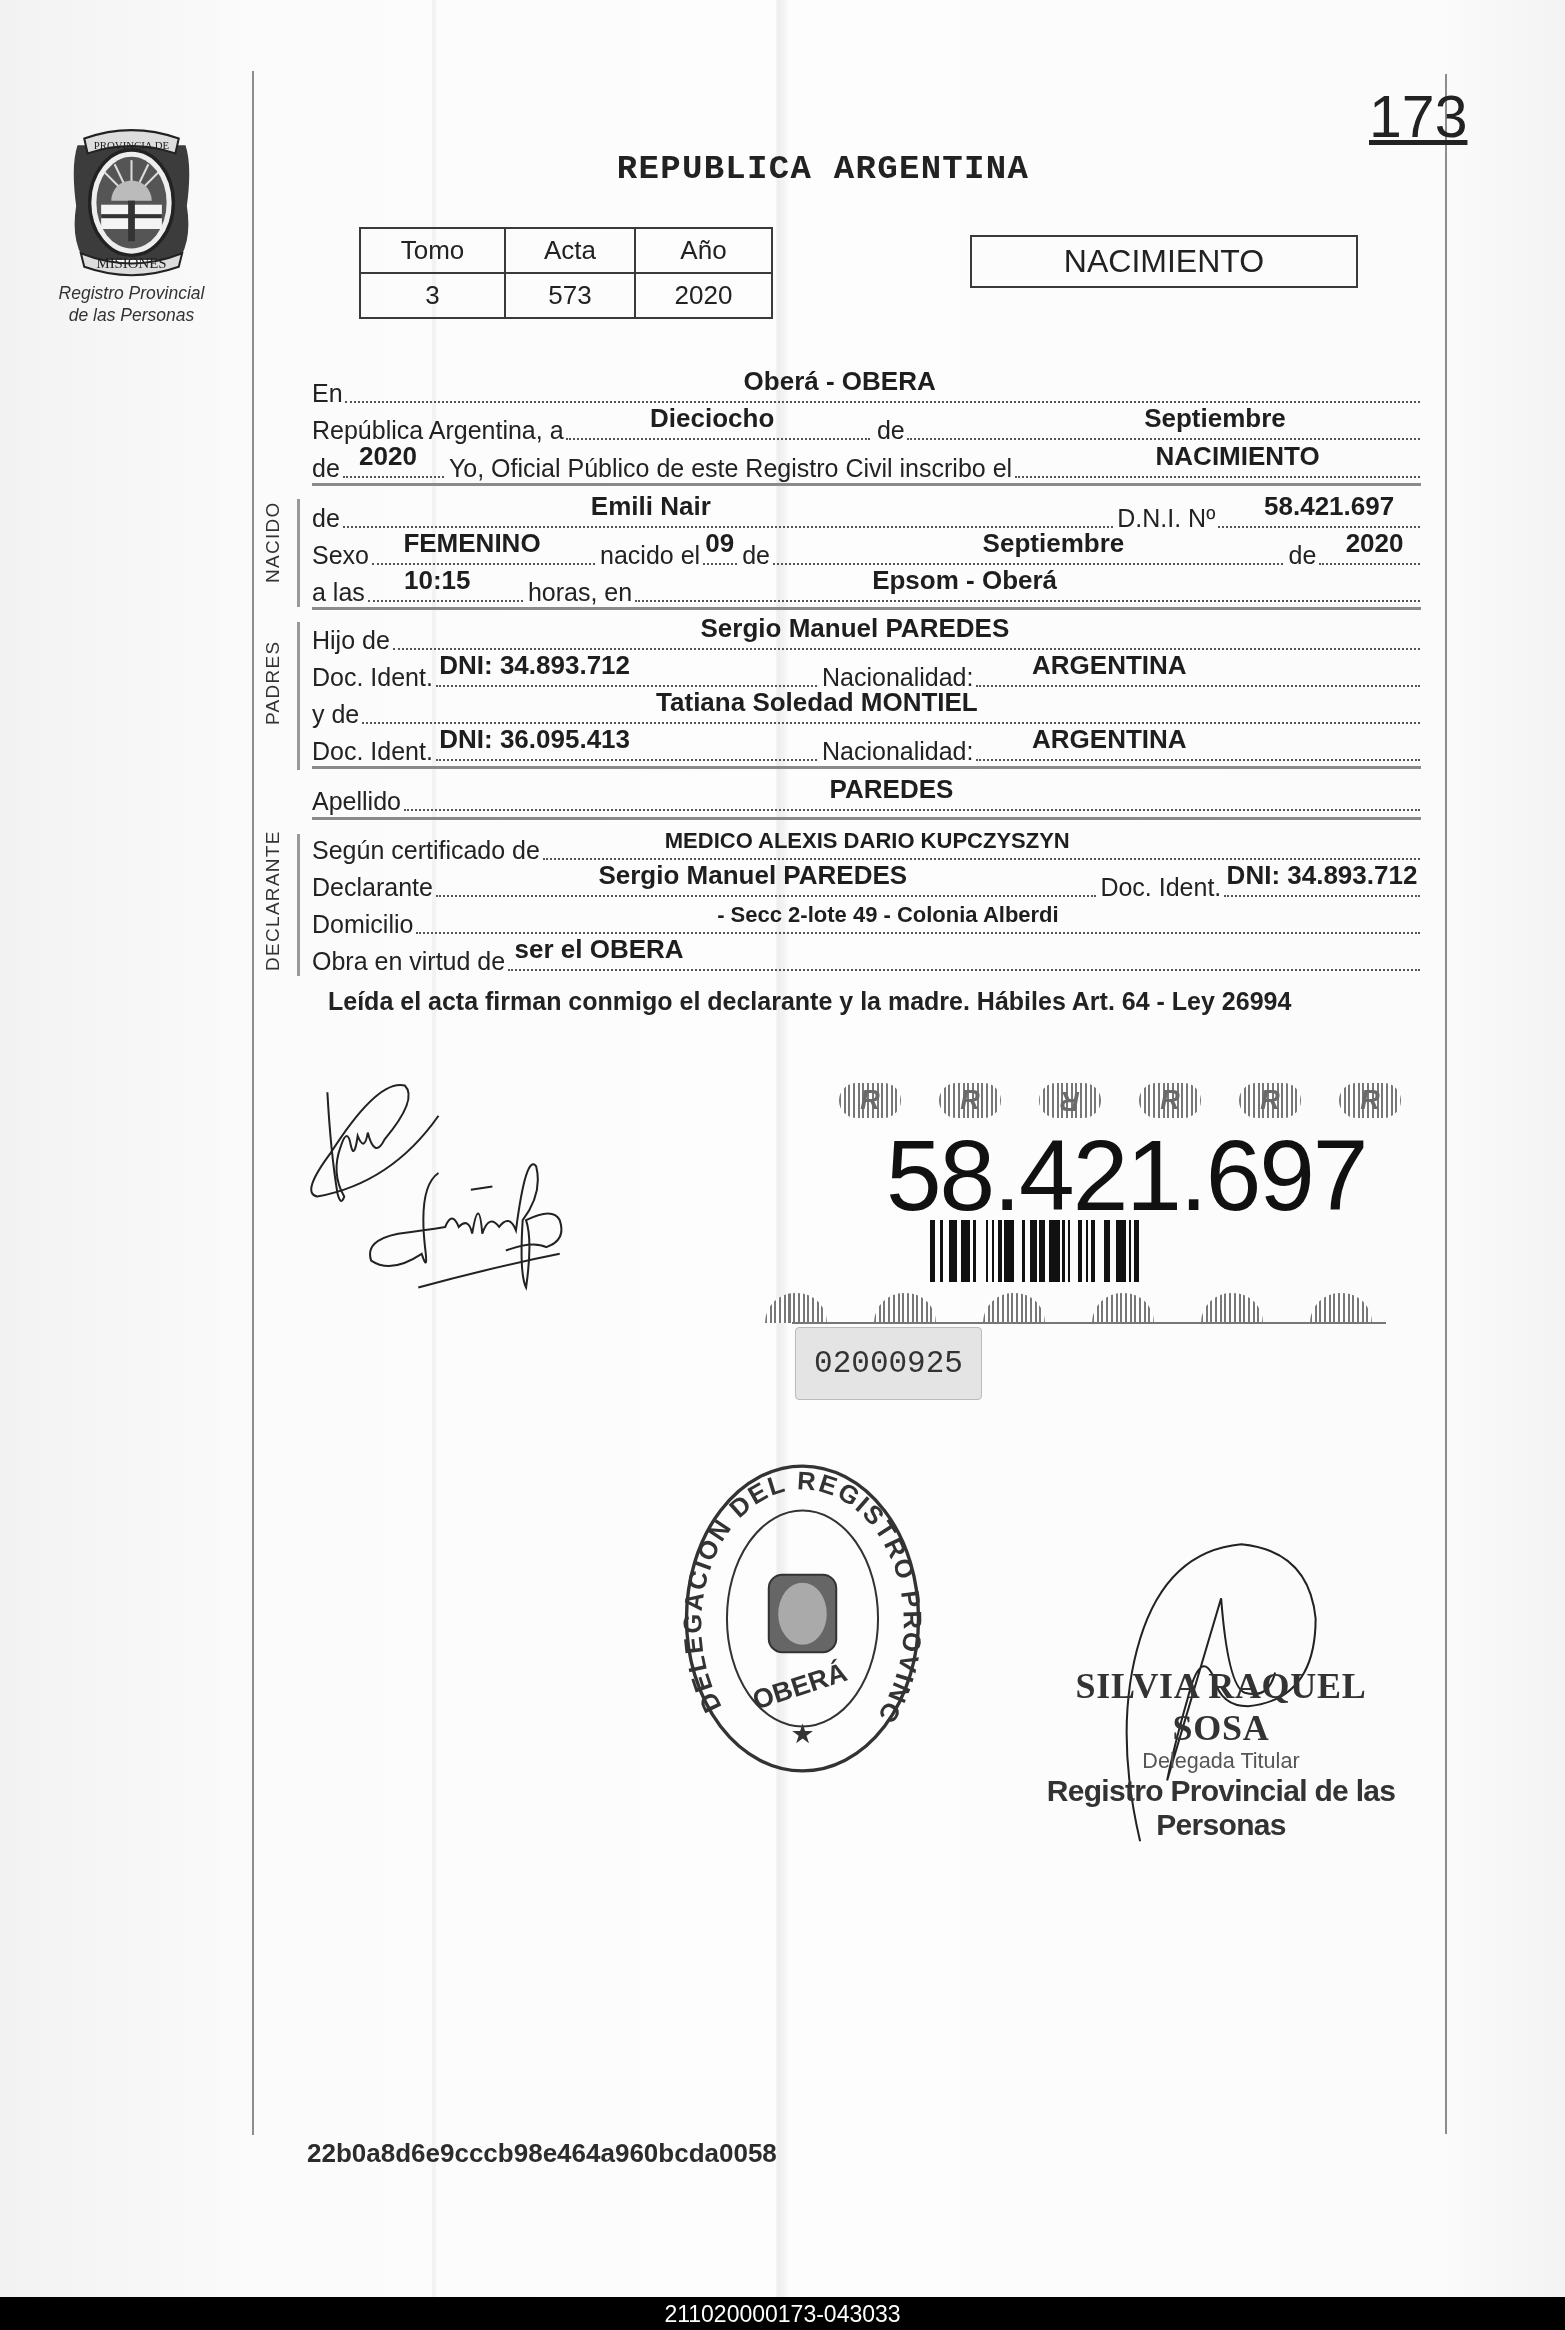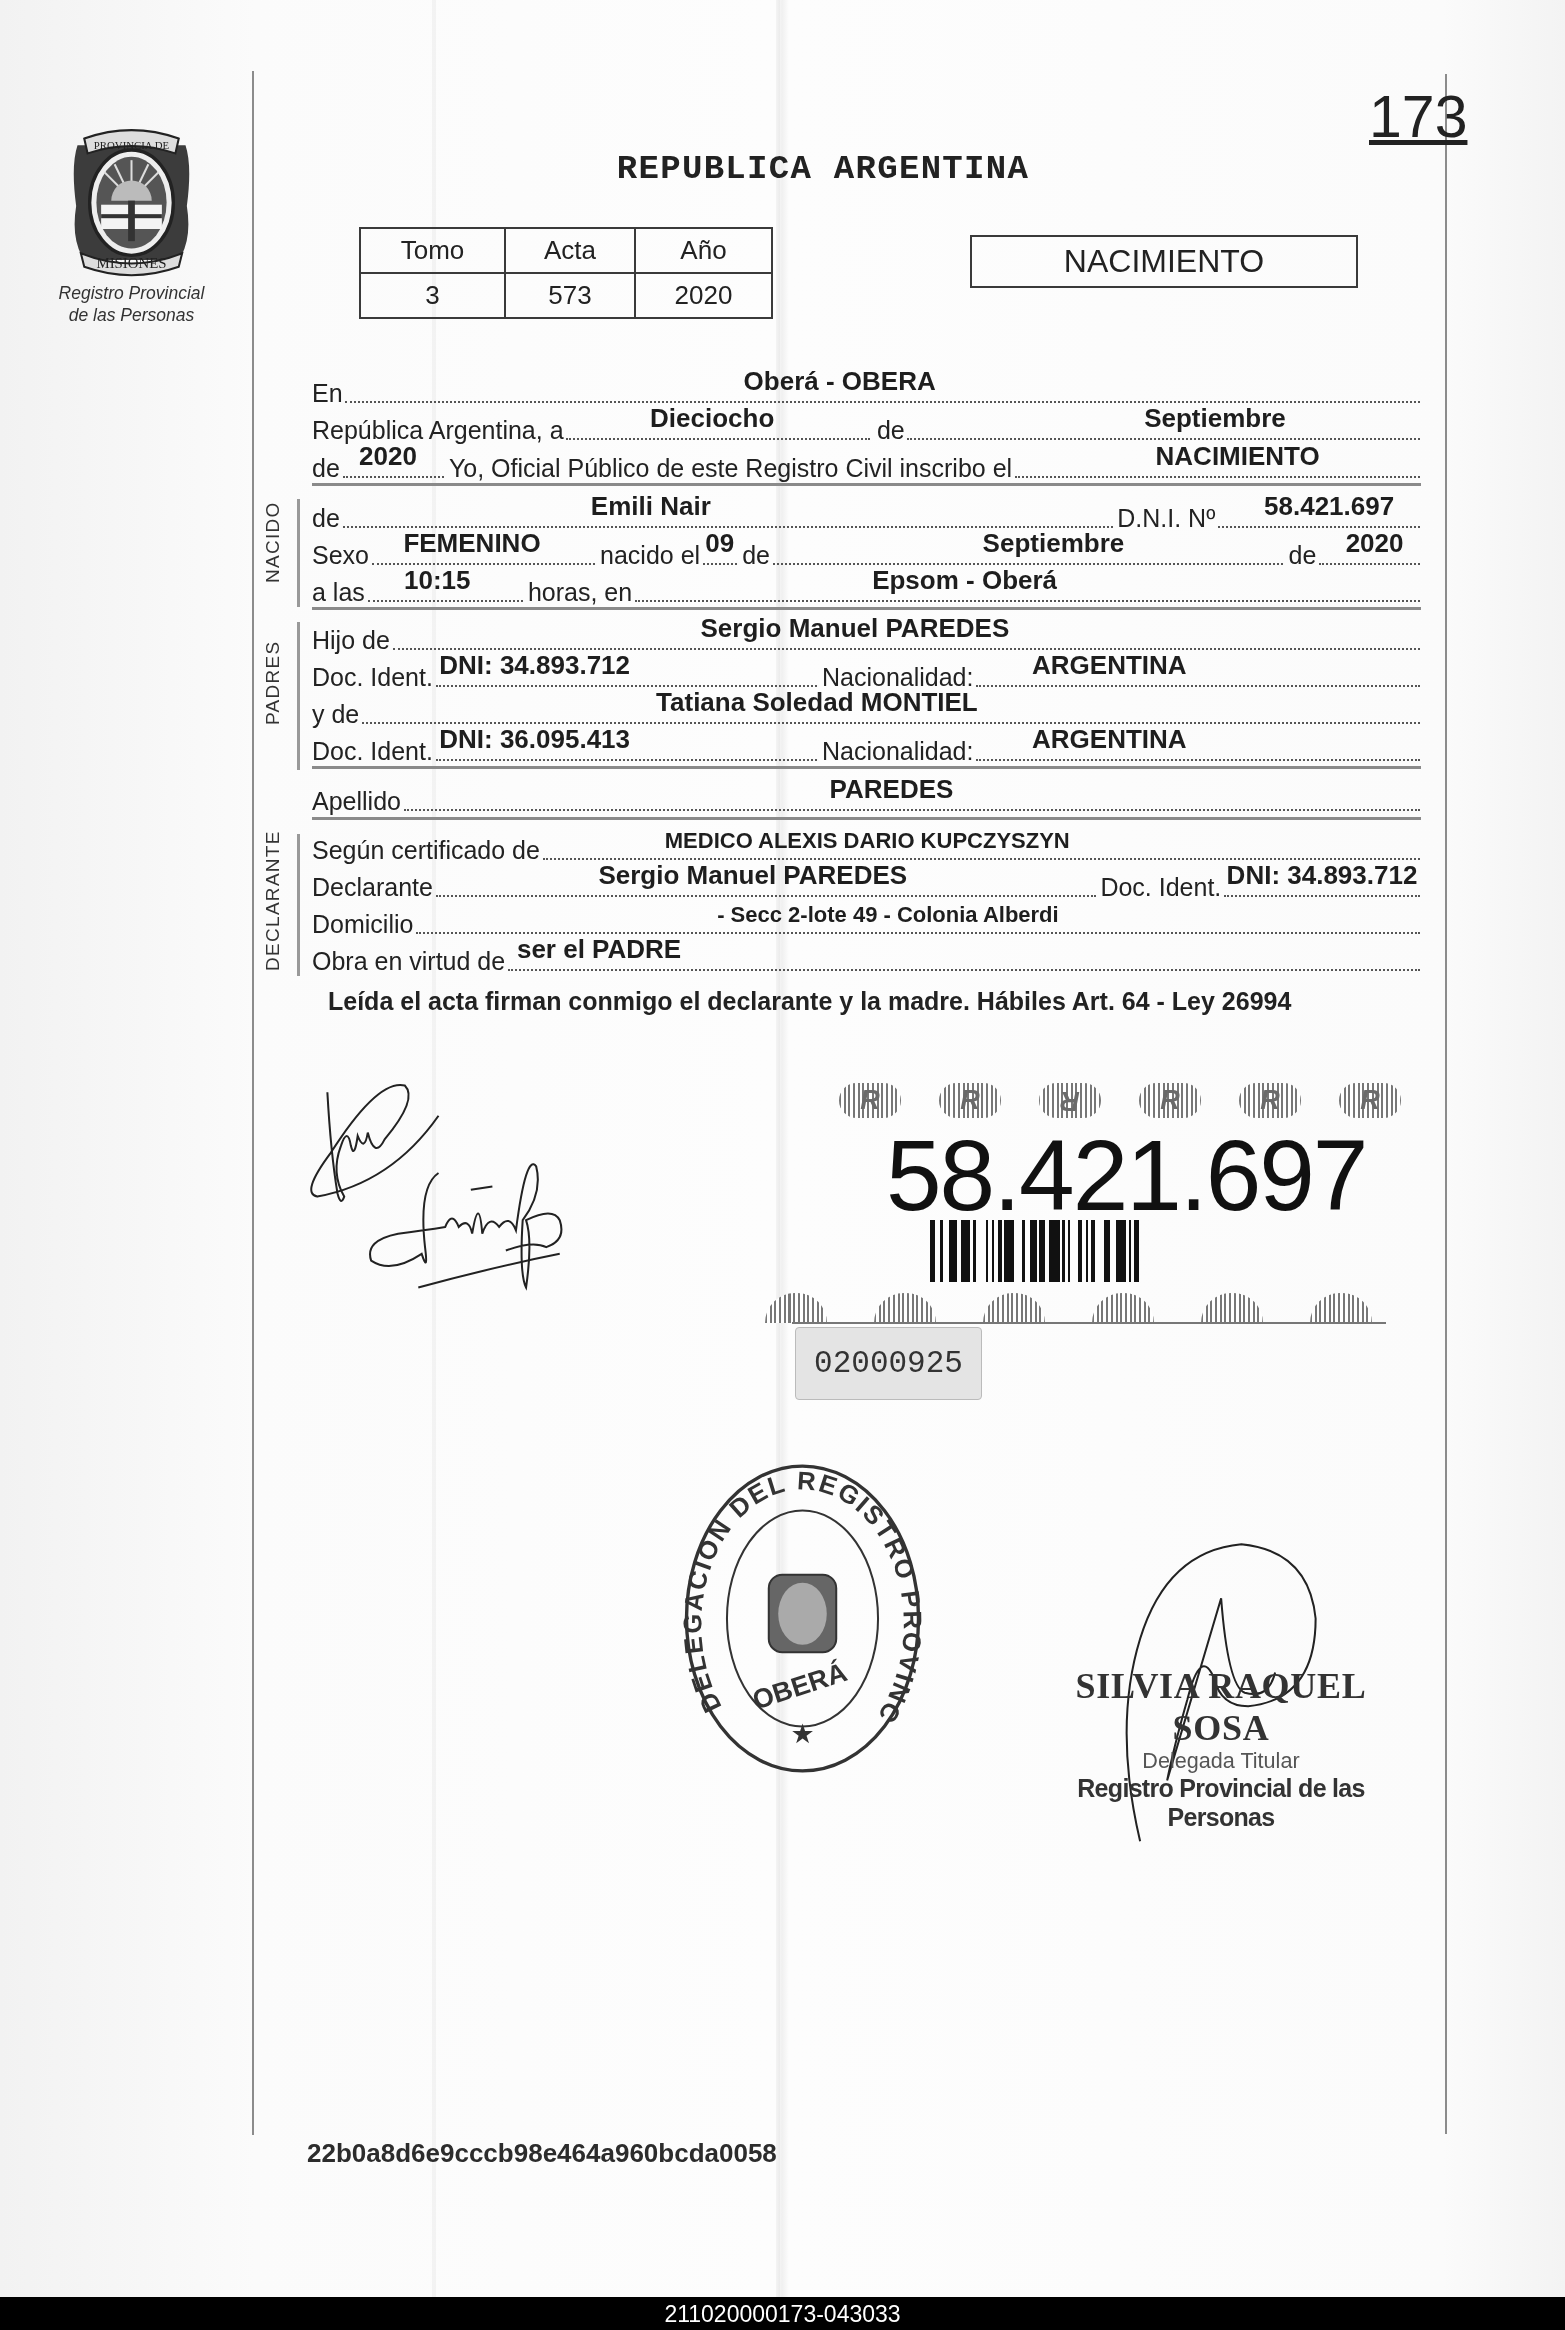--- a/index.html
+++ b/index.html
@@ -54,21 +54,21 @@
   .stamp-num { position:absolute; left:795px; top:1327px; width:185px; height:71px; background:#e4e4e4; border:1.3px solid #bbb;
                font-family:"Liberation Mono", monospace; font-size:31px; color:#333; line-height:71px; text-align:center; border-radius:4px; }
 
   .signatures { position:absolute; left:290px; top:1072px; width:297px; height:229px; }
 
   .seal { position:absolute; left:681px; top:1460px; width:243px; height:317px; }
 
   .official { position:absolute; left:1032px; top:1622px; width:378px; text-align:center; }
   .official .name { font-family:"Liberation Serif", serif; font-size:36px; font-weight:bold; color:#333; letter-spacing:0.7px;margin-top:43px; }
   .official .title { font-size:21.6px; color:#555; margin-top:-1.3px; }
-  .official .org { font-size:25px; font-weight:bold; color:#333; letter-spacing:-0.7px; }
+  .official .org { font-size:30px; font-weight:bold; color:#333; letter-spacing:-0.7px; }
   .official-sig { position:absolute; left:1113px; top:1524px; width:223px; height:324px; }
 
   .hash { position:absolute; left:307px; top:2138px; font-size:26px; font-weight:bold; color:#2c2c2c; }
   .footer-bar { position:absolute; left:0; top:2297px; width:1565px; height:34px; background:#000; color:#fff; text-align:center;
                 font-size:23px; line-height:34px; }
 </style>
 </head>
 <body>
 
 <div class="paper">
@@ -257,21 +257,21 @@
   </div>
   <div class="row" style="top:905px">
     <span class="lbl">Domicilio</span>
     <span class="dots">
         <span class="val" style="left:47%; font-size:22px">- Secc 2-lote 49 - Colonia Alberdi</span>
       </span>
   </div>
   <div class="row" style="top:942px">
     <span class="lbl">Obra en virtud de</span>
     <span class="dots">
-        <span class="val" style="left:10%">ser el PADRE</span>
+        <span class="val" style="left:10%">ser el OBERA</span>
       </span>
   </div>
 
   <div class="closing">Leída el acta firman conmigo el declarante y la madre. Hábiles  Art. 64 - Ley 26994</div>
 
   <svg class="signatures" viewBox="0 0 440 340" fill="none" stroke="#222" stroke-width="3">
     <path d="M55 30 Q60 120 70 180 Q75 200 80 185 Q60 150 75 110 Q85 80 90 110 Q95 130 100 95 Q110 120 115 90 Q125 130 140 100 Q190 40 170 20 Q130 10 60 120 Q15 180 40 185 Q150 165 220 65"></path>
     <path d="M220 150 Q190 170 200 260 Q205 300 195 270 Q150 300 120 280 Q110 250 160 240 Q200 235 230 230 Q240 205 250 230 Q265 215 270 240 Q280 180 285 240 Q295 210 310 230 Q325 210 335 235 Q350 120 365 140 Q375 180 345 220 Q340 300 350 320 Q360 250 350 220 Q390 200 400 220 Q410 250 380 260 Q360 250 320 265"></path>
     <path d="M190 320 Q300 290 400 270"></path>
     <path d="M268 175 L300 170"></path>

